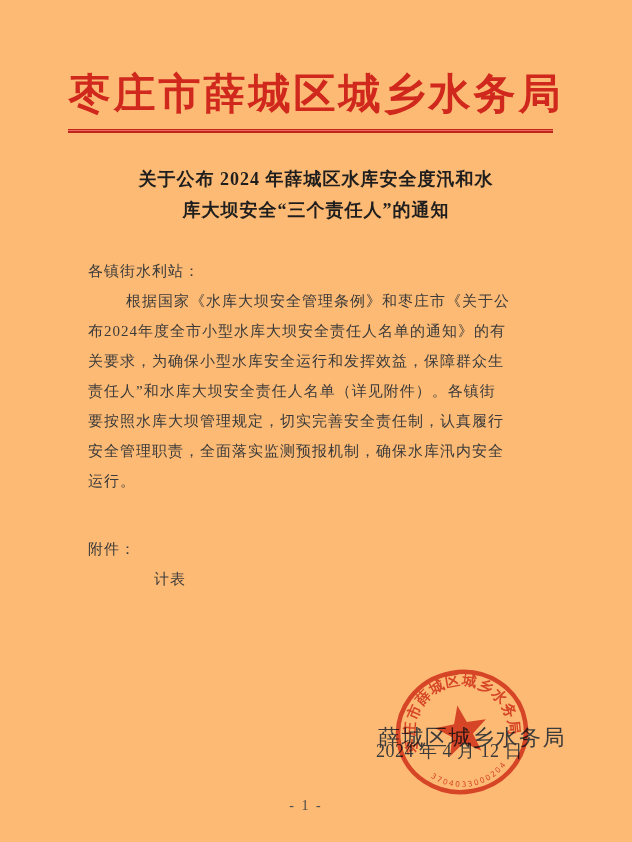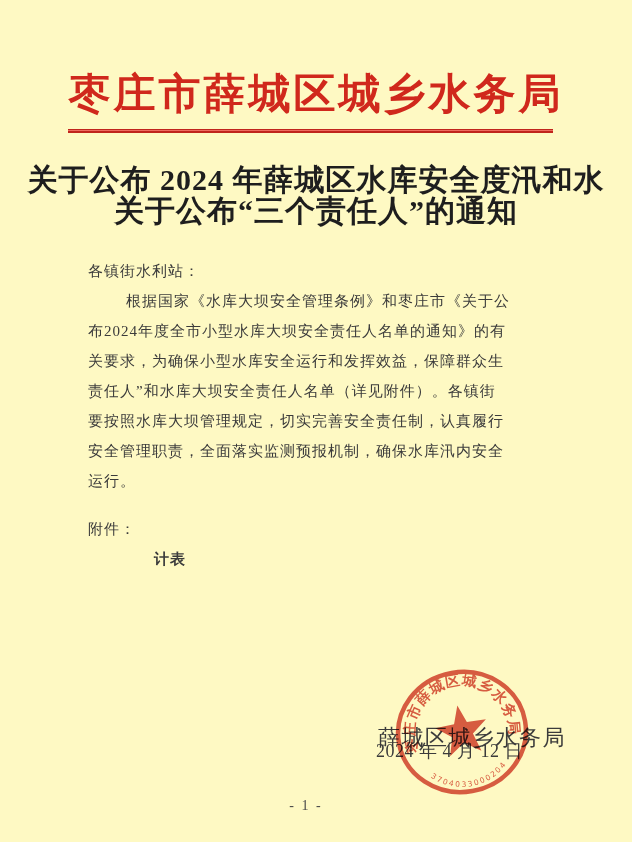--- a/index.html
+++ b/index.html
@@ -5,39 +5,39 @@
   * { margin: 0; padding: 0; box-sizing: border-box; }
   html, body { background: #f4f4f2; }
   body {
     width: 632px; height: 842px;
     font-family: "Liberation Serif", "DejaVu Serif", serif;
     position: relative; overflow: hidden;
   }
   .page {
     position: absolute; left: 0; top: 0;
     width: 632px; height: 842px;
-    background: #fef9c3;
+    background: #fdba74;
   }
   .org-name {
     position: absolute; top: 66px; left: 0; width: 632px;
     text-align: center;
     font-size: 42px; font-weight: 900;
     color: #d0281c;
     letter-spacing: 3px;
     white-space: nowrap;
   }
   .red-rule {
     position: absolute; top: 129px; left: 68px;
     width: 485px; height: 4px;
     background: linear-gradient(to bottom, #c0251c 0 30%, #ef6c60 30% 62%, #c0251c 62% 100%);
   }
   .doc-title {
     position: absolute; top: 164px; left: 0; width: 632px;
     text-align: center;
-    font-size: 30px; font-weight: 700; color: #1e1e1e;
+    font-size: 18px; font-weight: 700; color: #1e1e1e;
     line-height: 31px; letter-spacing: 1px;
     white-space: nowrap;
   }
   .body-text {
     position: absolute; top: 256px; left: 88px; width: 460px;
     font-size: 15px; color: #3b3b3b;
     letter-spacing: 1px;
   }
   .body-line {
     height: 30px; line-height: 30px;
@@ -69,34 +69,34 @@
 <body>
 
 <div class="page">
 
   <div class="org-name">枣庄市薛城区城乡水务局</div>
 
   <div class="red-rule"></div>
 
   <div class="doc-title">
     <div>关于公布 2024 年薛城区水库安全度汛和水</div>
-    <div>关于公布“三个责任人”的通知</div>
+    <div>库大坝安全“三个责任人”的通知</div>
   </div>
 
   <div class="body-text">
       <div class="body-line">各镇街水利站：</div>
       <div class="body-line" style="padding-left: 38px;">根据国家《水库大坝安全管理条例》和枣庄市《关于公</div>
       <div class="body-line">布2024年度全市小型水库大坝安全责任人名单的通知》的有</div>
       <div class="body-line">关要求，为确保小型水库安全运行和发挥效益，保障群众生</div>
       <div class="body-line">责任人”和水库大坝安全责任人名单（详见附件）。各镇街</div>
       <div class="body-line">要按照水库大坝管理规定，切实完善安全责任制，认真履行</div>
       <div class="body-line">安全管理职责，全面落实监测预报机制，确保水库汛内安全</div>
       <div class="body-line">运行。</div>
-      <div class="body-line" style="margin-top: 18px;">附件：</div>
-      <div class="body-line" style="padding-left: 66px; font-weight: bold;">计表</div>
+      <div class="body-line" style="margin-top: 38px;">附件：</div>
+      <div class="body-line" style="padding-left: 66px;">计表</div>
     </div>
 
   <div class="signature-org">薛城区城乡水务局</div>
 
   <div class="signature-date">2024 年 4 月 12 日</div>
 
   <svg class="seal" width="140" height="130" viewBox="0 0 140 130">
     <defs>
       <path id="seal-arc-top" d="M 25.8 80.1 A 47 47 0 1 1 114.2 80.1" fill="none"></path>
       <path id="seal-arc-bottom" d="M 22.4 91.5 A 55 55 0 0 0 117.6 91.5" fill="none"></path>

